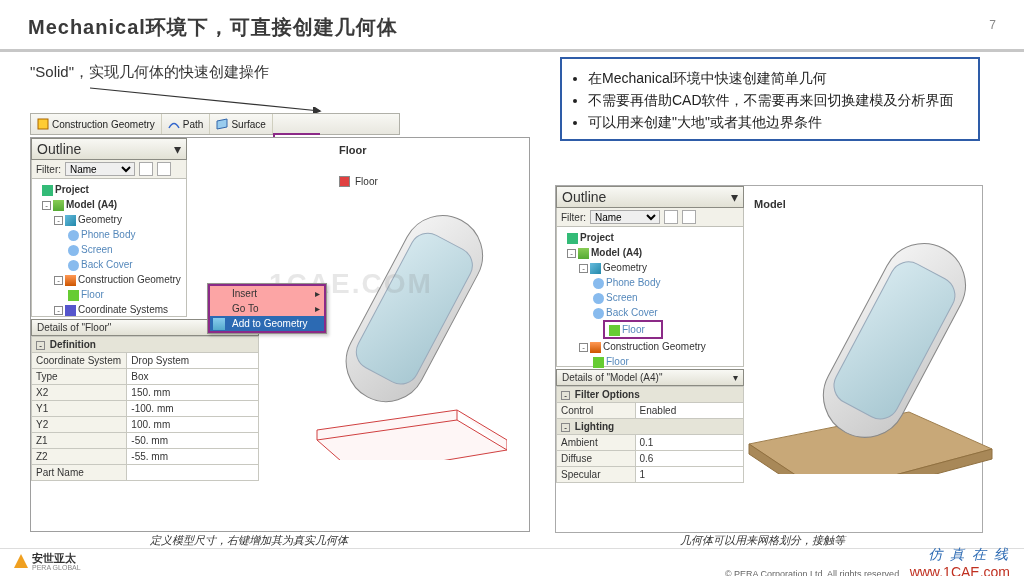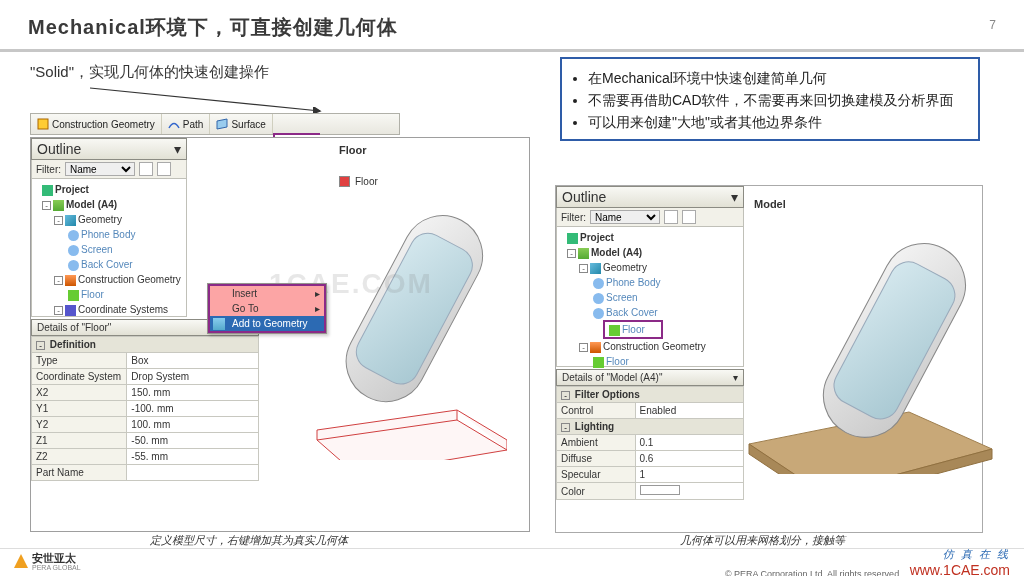--- a/index.html
+++ b/index.html
@@ -100,21 +100,21 @@
   .line-arrow {
     position: absolute; stroke: #333; stroke-width: 1.2; fill: none;
   }
 
   
   .footer { position: absolute; bottom: 0; left: 0; right: 0; height: 28px; border-top: 1px solid #DDD; display: flex; align-items: center; padding: 0 14px; font-size: 10px; }
   .logo { display: flex; align-items: flex-start; gap: 4px; }
   .logo-tri { width: 0; height: 0; border-left: 7px solid transparent; border-right: 7px solid transparent; border-bottom: 14px solid #F0A020; }
   .logo-txt { display: flex; flex-direction: column; line-height: 9px; }
   .copy { margin-left: auto; color: #666; font-size: 9px; text-align: right; margin-top: 22px; }
-  .tag1 { color: #2C6AB3; font-size: 11px; font-style: italic; letter-spacing: 2px; }
+  .tag1 { color: #2C6AB3; font-size: 14px; font-style: italic; letter-spacing: 2px; }
   .tag2 { color: #C03020; font-size: 14px; }
 
   .watermark { position: absolute; font-size: 28px; color: rgba(120,120,120,0.18); font-weight: bold; letter-spacing: 2px; pointer-events: none; }
 </style>
 </head>
 <body>
 
 <div class="slide">
   <div class="header">
     <div class="title">Mechanical环境下，可直接创建几何体</div>
@@ -202,26 +202,26 @@
           <div class="details-hdr">
               <span>Details of "Floor"</span>
               <span>▾</span>
             </div>
           <table class="ptable">
             <tbody>
                 <tr class="grp">
                   <td colspan="2"><span class="exp">-</span> <span>Definition</span></td>
                 </tr>
             <tr>
+                  <td>Coordinate System</td>
+                  <td>Drop System</td>
+                </tr>
+            <tr>
                   <td>Type</td>
                   <td>Box</td>
-                </tr>
-            <tr>
-                  <td>Coordinate System</td>
-                  <td>Drop System</td>
                 </tr>
             <tr>
                   <td>X2</td>
                   <td>150. mm</td>
                 </tr>
             <tr>
                   <td>Y1</td>
                   <td>-100. mm</td>
                 </tr>
             <tr>
@@ -329,24 +329,20 @@
                 <td>0.1</td>
               </tr>
           <tr>
                 <td>Diffuse</td>
                 <td>0.6</td>
               </tr>
           <tr>
                 <td>Specular</td>
                 <td>1</td>
               </tr>
-          <tr>
-                <td>Color</td>
-                <td style="background:#fff;"><span style="display:inline-block;width:40px;height:10px;background:#fff;border:1px solid #999;"></span></td>
-              </tr>
         </tbody>
           </table>
       </div>
       <div class="rp-view">
         <div class="legend">Model</div>
         <svg class="floor-solid">
           <path d="M5 90 L165 58 L248 95 L80 140 Z" fill="#C8A878" stroke="#A08050"></path>
           <path d="M5 90 L5 100 L80 150 L80 140 Z M80 140 L80 150 L248 105 L248 95 Z" fill="#A88858" stroke="#907040"></path>
         </svg>
         <svg class="phone3d" style="left:68px;top:34px;width:160px;height:250px;" viewBox="0 0 150 240">

